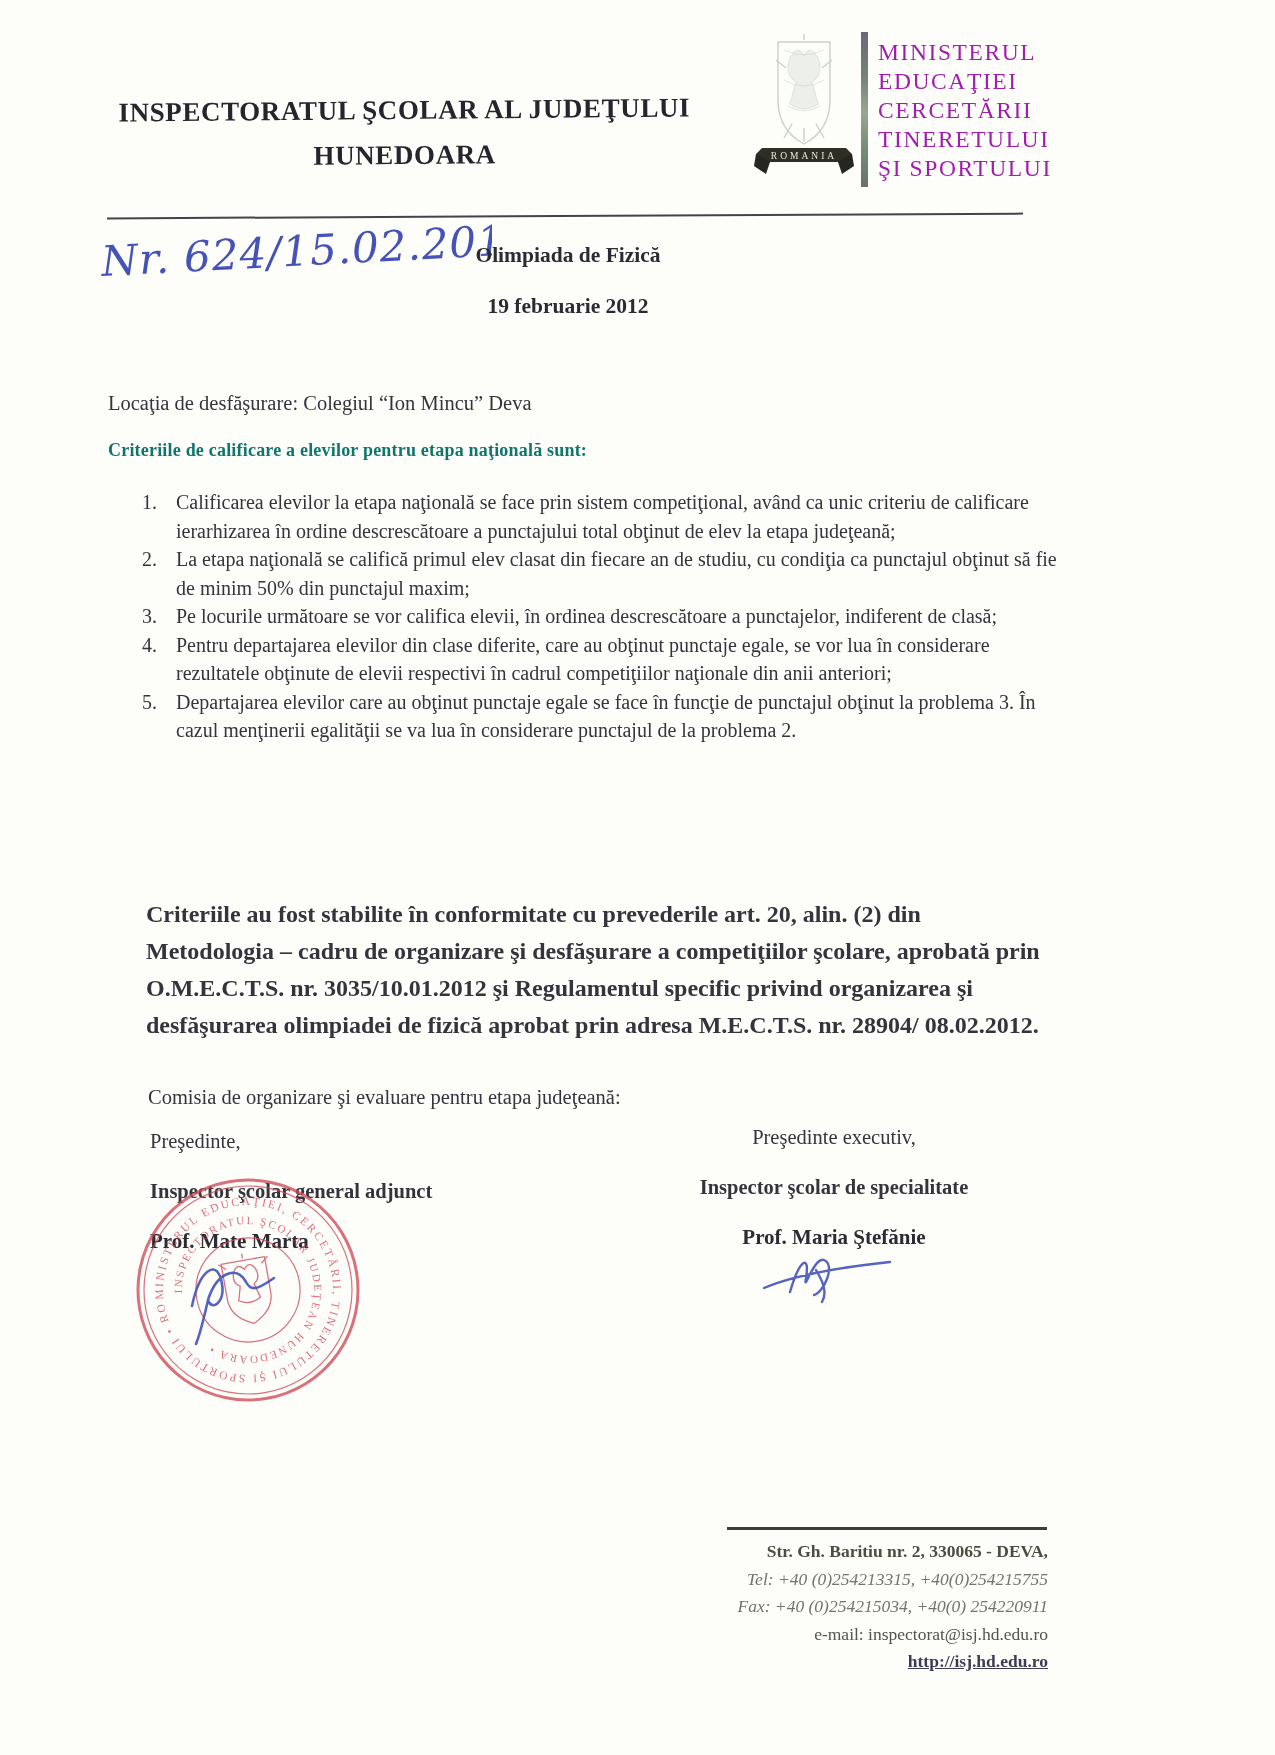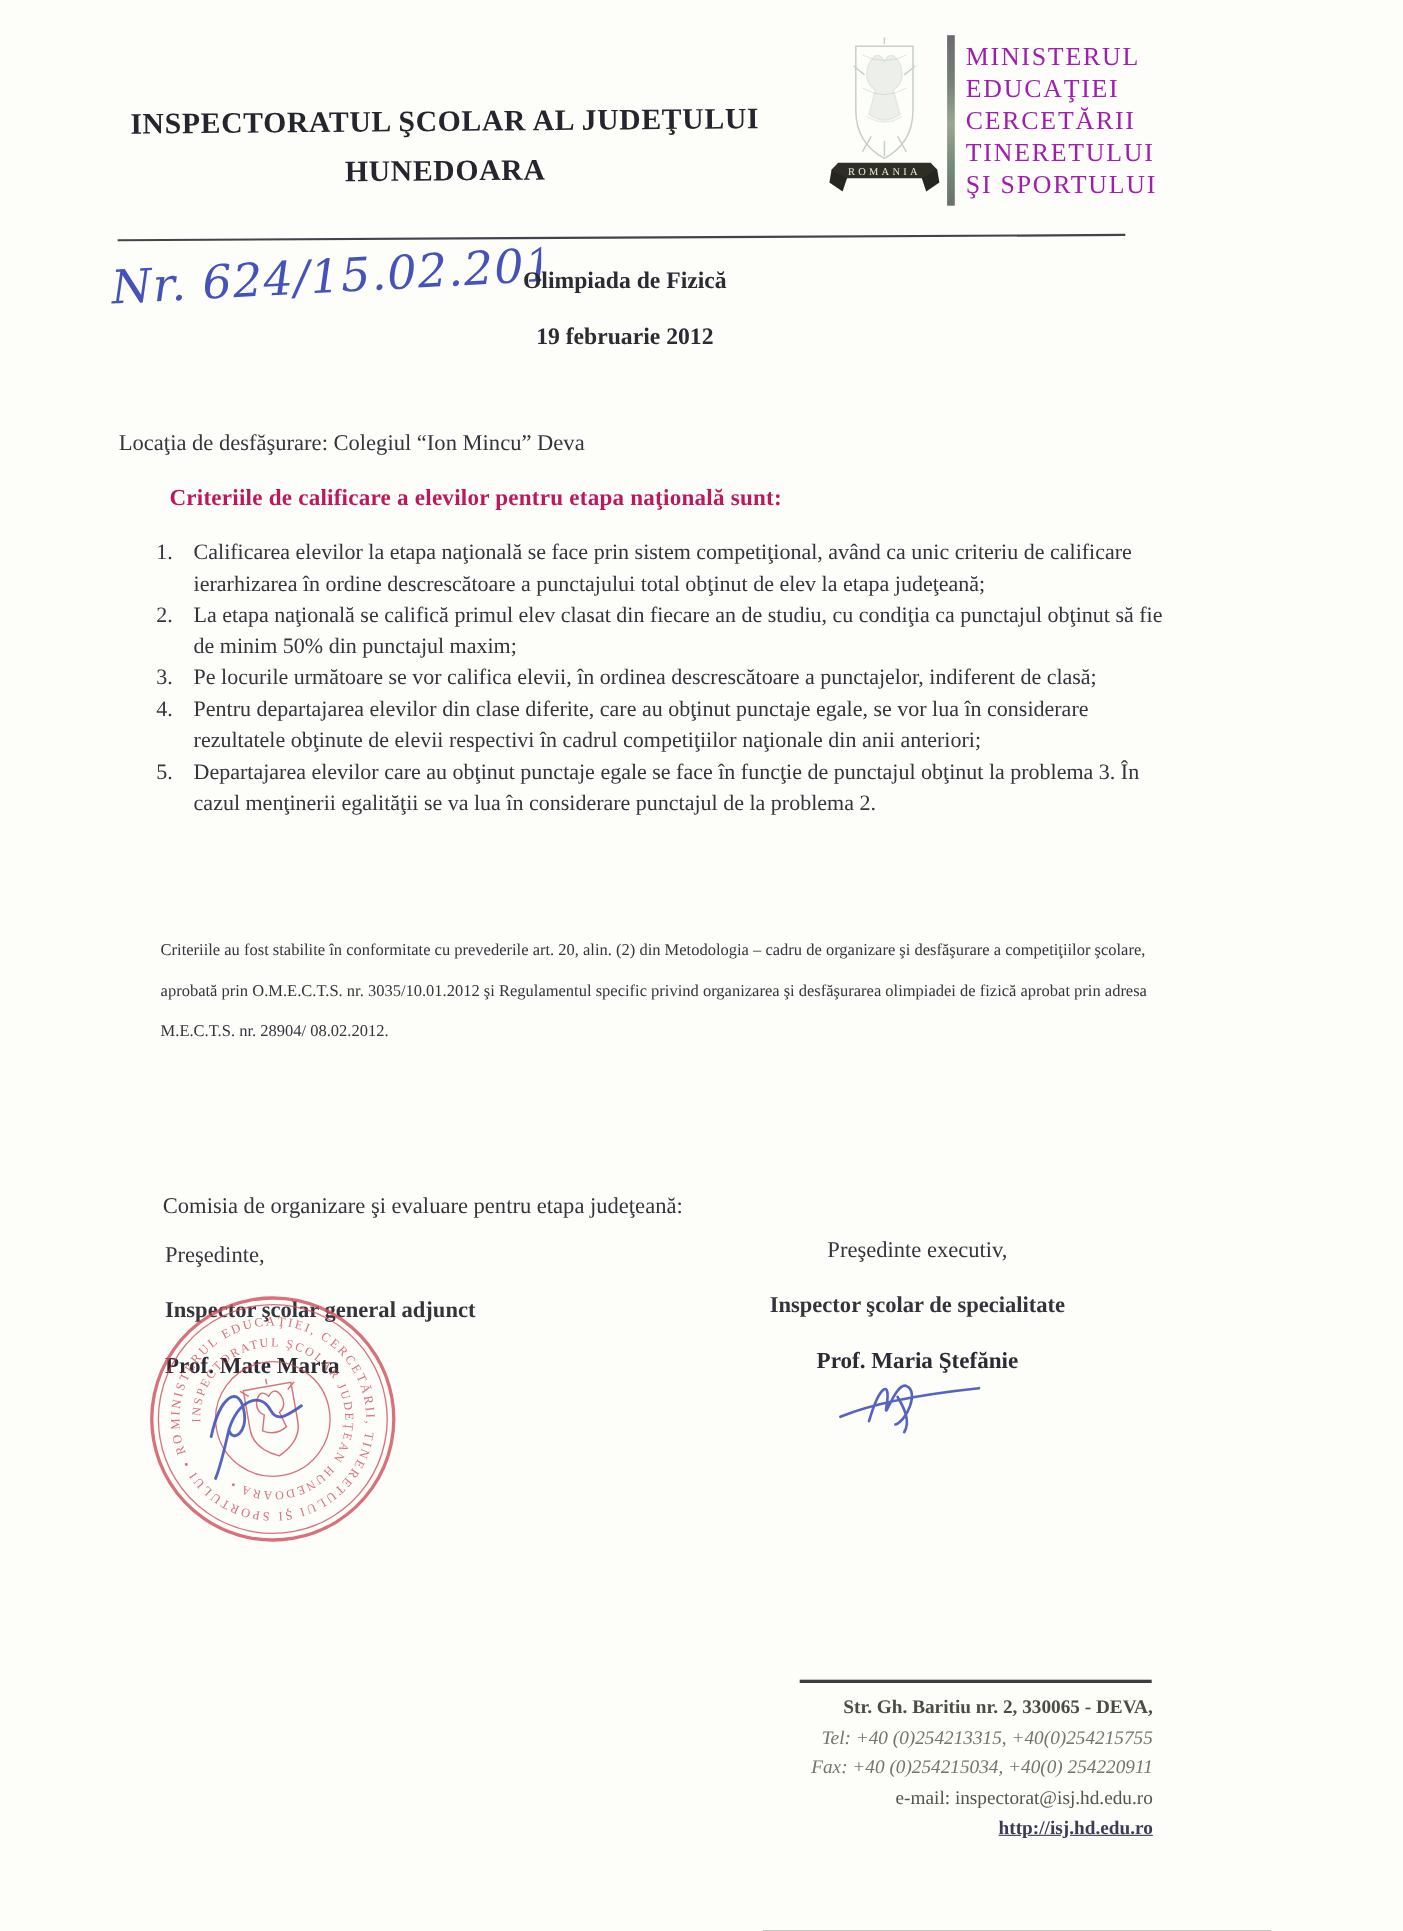--- a/index.html
+++ b/index.html
@@ -38,32 +38,32 @@
   .doc-titles{
     position:absolute; left:108px; top:243px; width:920px;
     text-align:center; font-weight:bold; color:#2b2b33;
     font-size:21.5px;
   }
   .doc-titles div{ margin-bottom:26px; }
 
   
   .location{ position:absolute; left:108px; top:392px; font-size:20.5px; }
   .criteria-heading{
-    position:absolute; left:108px; top:440px; font-size:21px;
-    font-weight:bold; color:#be185d; letter-spacing:0.2px;margin-left:46px;
+    position:absolute; left:108px; top:440px; font-size:18px;
+    font-weight:bold; color:#0f766e; letter-spacing:0.2px;
   }
   .criteria-list{ position:absolute; left:142px; top:488px; width:918px; }
   .criteria-item{ display:flex; font-size:20px; line-height:28.5px; }
   .criteria-item .num{ width:34px; flex:none; }
   .criteria-item .txt{ flex:1; }
 
   .seats-par{ position:absolute; left:146px; top:849px; font-size:20.5px; }
   .legal-par{
-    position:absolute; left:146px; top:846px; width:908px;
-    font-size:15px; line-height:37px;
+    position:absolute; left:146px; top:896px; width:908px;
+    font-size:24px; line-height:37px;font-weight:bold;
   }
   .committee-par{ position:absolute; left:148px; top:1086px; font-size:20.5px; }
 
   
   .sig-col{ position:absolute; font-size:20.5px; }
   .sig-left{ left:150px; top:1130px; }
   .sig-right{ left:648px; top:1126px; width:372px; text-align:center; }
   .sig-role{ margin-bottom:27px; }
   .sig-title{ margin-bottom:26px;font-weight:bold; }
   .sig-name{ font-weight:bold; font-size:21px; color:#2b2b33; }

